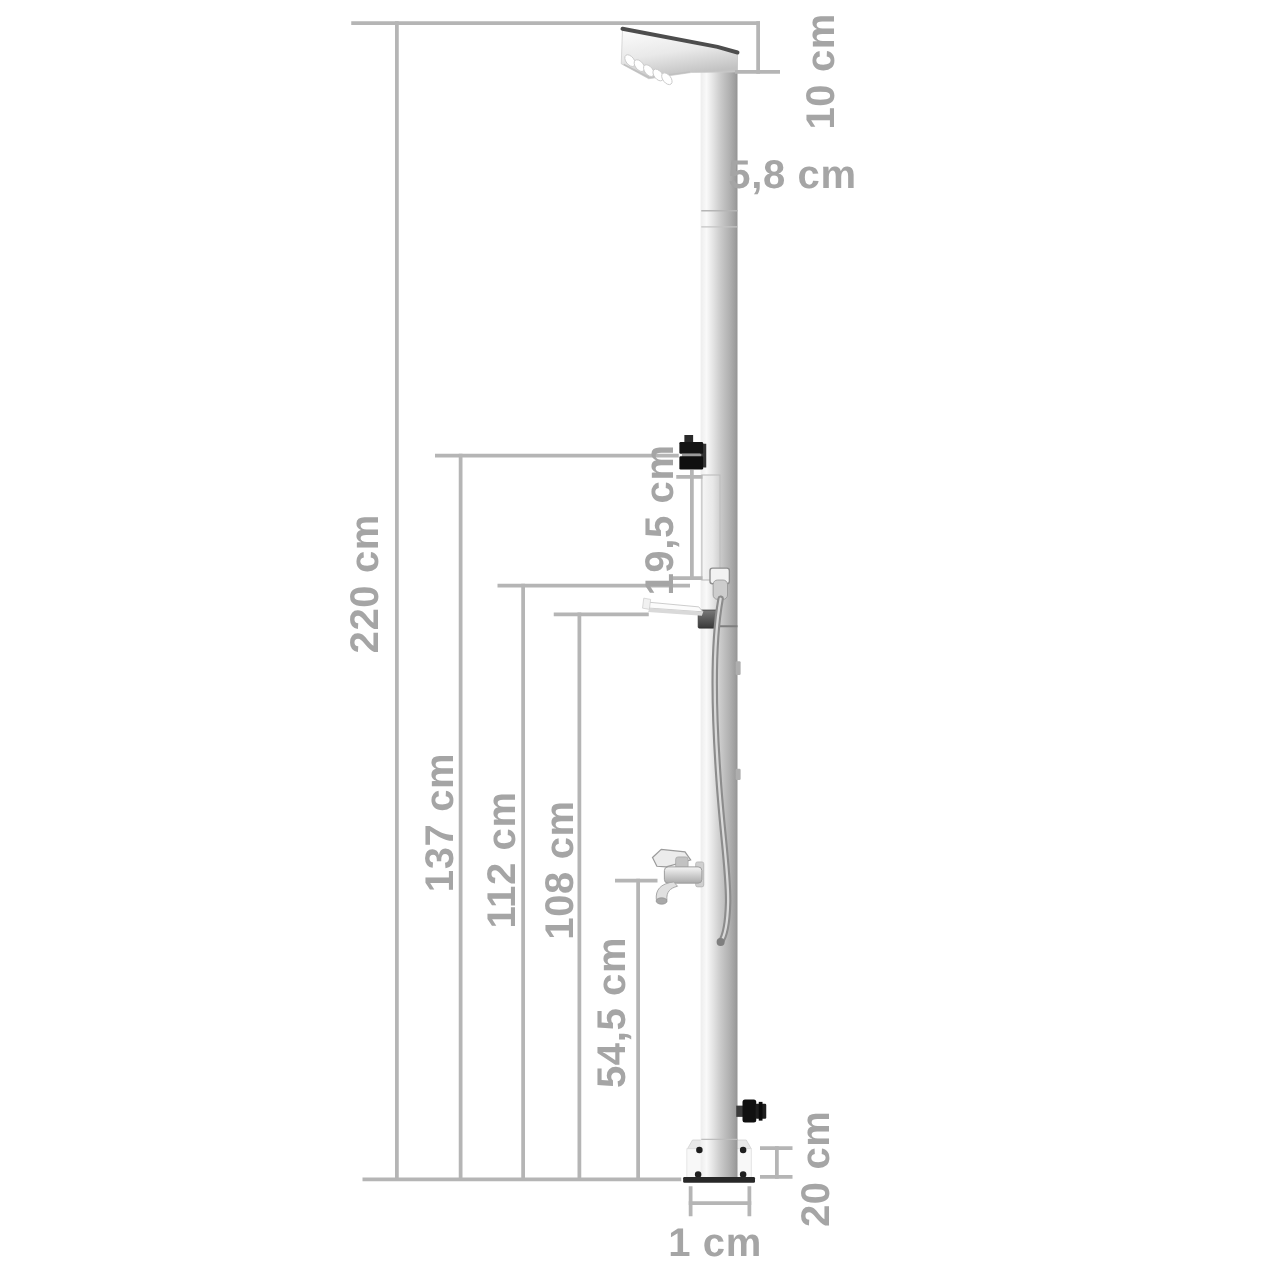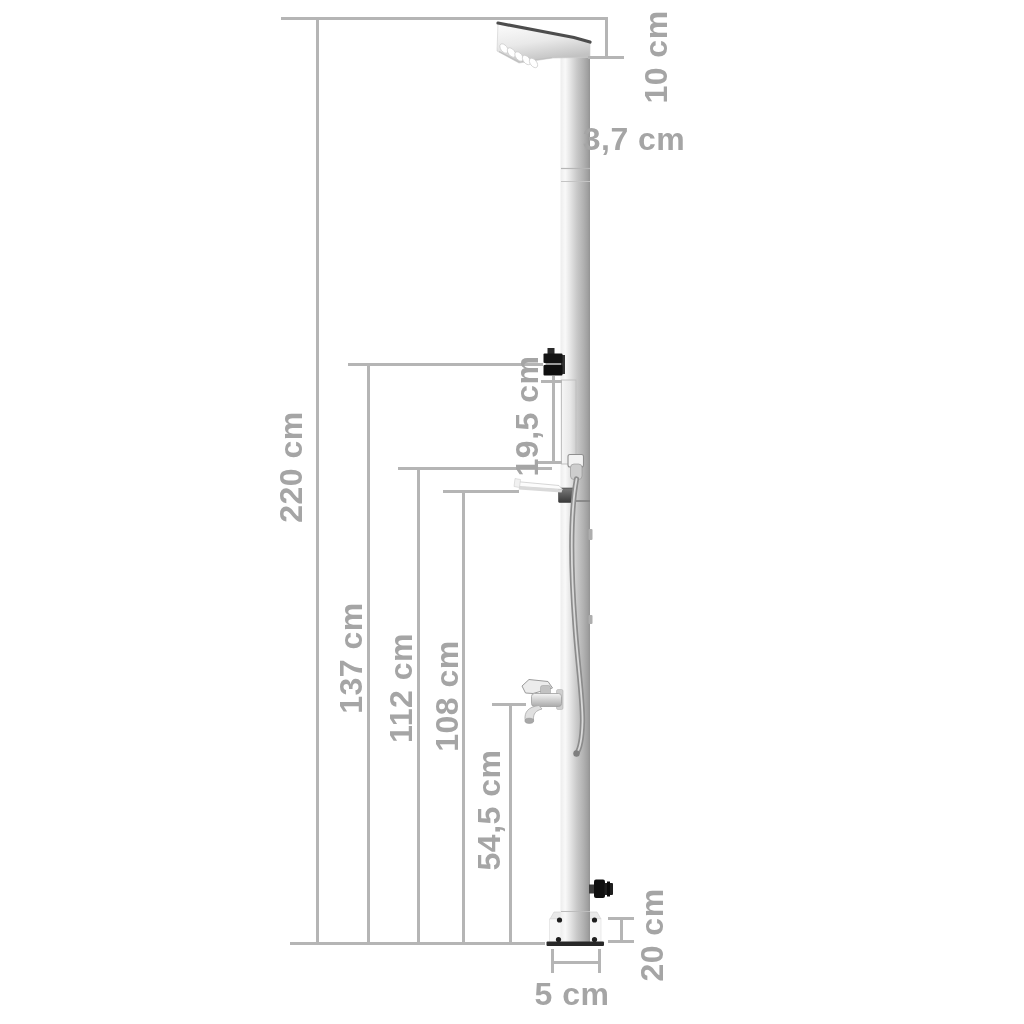--- a/index.html
+++ b/index.html
@@ -153,23 +153,23 @@
 
   <div class="dl" style="left:608px;top:917px;width:26px;height:3px;"></div>
   <div class="dl" style="left:620px;top:917px;width:3px;height:26px;"></div>
   <div class="dl" style="left:608px;top:940px;width:26px;height:3px;"></div>
 
   <div class="dl" style="left:551px;top:961px;width:50px;height:3px;"></div>
   <div class="dl" style="left:551px;top:949px;width:3px;height:24px;"></div>
   <div class="dl" style="left:598px;top:949px;width:3px;height:24px;"></div>
 
   <div class="lbl rot" style="left:656px;top:57px;">10 cm</div>
-  <div class="lbl" style="left:634px;top:139px;">3,7 cm</div>
+  <div class="lbl" style="left:634px;top:139px;">5,8 cm</div>
   <div class="lbl rot" style="left:291px;top:467px;">220 cm</div>
   <div class="lbl rot" style="left:527px;top:416px;">19,5 cm</div>
   <div class="lbl rot" style="left:351px;top:658px;">137 cm</div>
   <div class="lbl rot" style="left:401px;top:688px;">112 cm</div>
   <div class="lbl rot" style="left:447px;top:696px;">108 cm</div>
   <div class="lbl rot" style="left:489px;top:810px;">54,5 cm</div>
   <div class="lbl rot" style="left:652px;top:935px;">20 cm</div>
-  <div class="lbl" style="left:572px;top:994px;">5 cm</div>
+  <div class="lbl" style="left:572px;top:994px;">1 cm</div>
 
 </div>
 
 </body></html>

